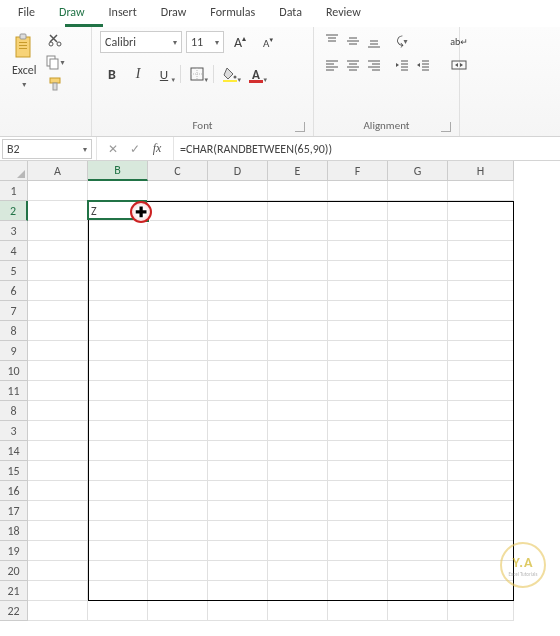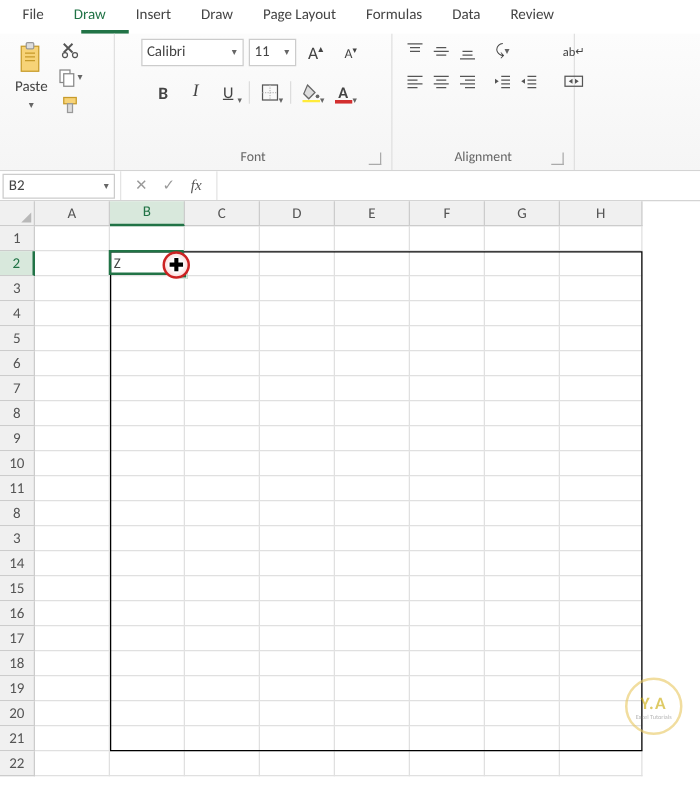--- a/index.html
+++ b/index.html
@@ -79,40 +79,39 @@
   svg { display: block; }
 </style>
 </head>
 <body>
 
 <div class="menubar">
   <div class="menu-item">File</div>
   <div class="menu-item active">Draw</div>
   <div class="menu-item">Insert</div>
   <div class="menu-item">Draw</div>
-  <div class="menu-item">Page Layout</div>
   <div class="menu-item">Formulas</div>
   <div class="menu-item">Data</div>
   <div class="menu-item">Review</div>
 </div>
 <div class="menu-underline"></div>
 
 <div class="ribbon">
 
   <div class="group" style="width:92px">
     <div class="group-body">
       <div class="big-btn">
         <svg class="icon" viewBox="0 0 24 28">
           <rect x="4" y="4" width="14" height="20" fill="#f7d377" stroke="#c79b2a"></rect>
           <rect x="8" y="1" width="6" height="5" rx="1" fill="#ddd" stroke="#999"></rect>
           <rect x="7" y="9" width="8" height="1" fill="#c79b2a"></rect>
             <rect x="7" y="12" width="8" height="1" fill="#c79b2a"></rect>
             <rect x="7" y="15" width="8" height="1" fill="#c79b2a"></rect>
         </svg>
-        <span>Paste</span>
+        <span>Excel</span>
         <span class="caret">▾</span>
       </div>
       <div class="small-col">
         <div class="small-btn">
           <svg width="16" height="16" viewBox="0 0 16 16">
               <path d="M3 3 L10 10 M10 3 L3 10" stroke="#555" stroke-width="1.5"></path>
               <circle cx="4" cy="12" r="2" fill="none" stroke="#555"></circle>
               <circle cx="12" cy="12" r="2" fill="none" stroke="#555"></circle>
             </svg>
         </div>
@@ -127,21 +126,21 @@
           <svg width="16" height="16" viewBox="0 0 16 16">
               <rect x="3" y="2" width="10" height="5" fill="#f7d377" stroke="#c79b2a"></rect>
               <rect x="6" y="7" width="4" height="7" fill="#ddd" stroke="#999"></rect>
             </svg>
         </div>
       </div>
     </div>
   </div>
 
   <div class="group" style="width:222px">
-    <div class="group-body" style="flex-direction:column; align-items:center">
+    <div class="group-body" style="flex-direction:column; align-items:flex-start">
       <div class="font-row1">
         <div class="font-name">
           <span>Calibri</span>
           <span class="caret">▾</span>
         </div>
         <div class="font-size">
           <span>11</span>
           <span class="caret">▾</span>
         </div>
         <div class="tool">
@@ -300,20 +299,23 @@
   <div class="fxbtns">
     <div class="fxbtn">
         <span>✕</span>
       </div>
     <div class="fxbtn">
         <span>✓</span>
       </div>
     <div class="fxbtn" style="font-style:italic;color:#555;font-family:serif">
         <span>fx</span>
       </div>
+  </div>
+  <div class="formula-input">
+    <span>=CHAR(RANDBETWEEN(65,90))</span>
   </div>
 </div>
 
 <div class="grid-wrap" id="grid" style="height:478px">
   <div class="corner"></div>
   <div class="colheads" id="colheads">
       <div class="colhead" style="width: 60px;">A</div>
       <div class="colhead sel" style="width: 60px;">B</div>
       <div class="colhead" style="width: 60px;">C</div>
       <div class="colhead" style="width: 60px;">D</div>

